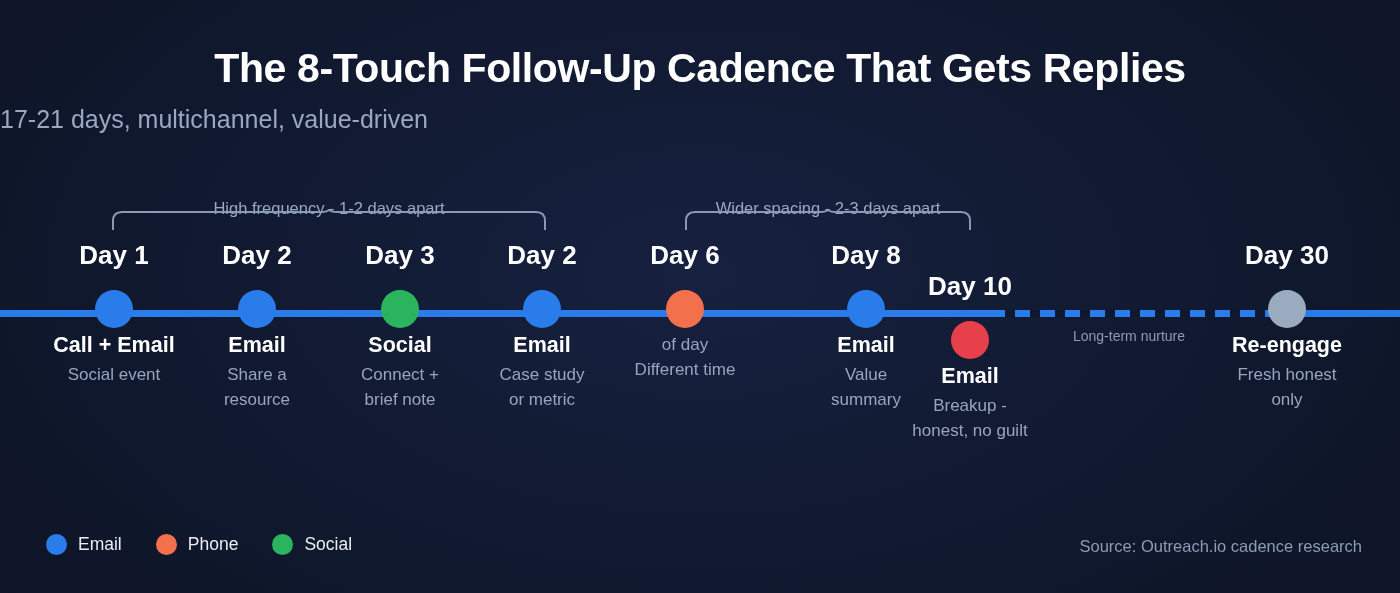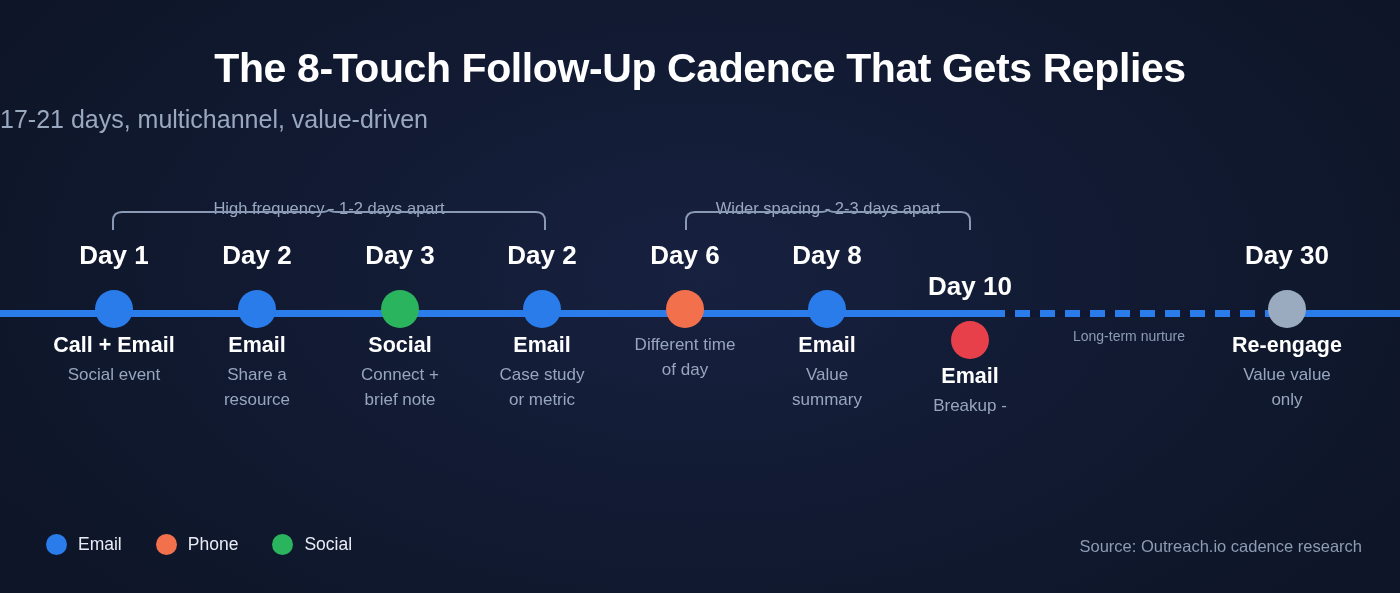--- a/index.html
+++ b/index.html
@@ -237,53 +237,54 @@
           <div>Case study</div>
           <div>or metric</div>
         </div>
       </div>
       <div class="node-group" style="left: 685px;">
         <div class="node-day">Day 6</div>
         <div class="node-dot-wrap">
           <div class="node-dot" style="background: rgb(242, 112, 76);"></div>
         </div>
         <div class="node-note">
+          <div>of day</div>
           <div>Different time</div>
-          <div>of day</div>
-        </div>
-      </div>
-      <div class="node-group" style="left: 827px;">
+        </div>
+      </div>
+      <div class="node-group" style="left: 866px;">
         <div class="node-day">Day 8</div>
         <div class="node-dot-wrap">
           <div class="node-dot" style="background: rgb(42, 124, 235);"></div>
         </div>
         <div class="node-channel">Email</div>
         <div class="node-note">
           <div>Value</div>
           <div>summary</div>
         </div>
       </div>
       <div class="node-group" style="left: 970px; margin-top: 31px;">
         <div class="node-day">Day 10</div>
         <div class="node-dot-wrap">
           <div class="node-dot" style="background: rgb(232, 64, 74);"></div>
         </div>
         <div class="node-channel">Email</div>
         <div class="node-note">
           <div>Breakup -</div>
+          <div>honest, no guilt</div>
         </div>
       </div>
       <div class="node-group" style="left: 1287px;">
         <div class="node-day">Day 30</div>
         <div class="node-dot-wrap">
           <div class="node-dot" style="background: rgb(154, 171, 192);"></div>
         </div>
         <div class="node-channel">Re-engage</div>
         <div class="node-note">
-          <div>Value value</div>
+          <div>Fresh honest</div>
           <div>only</div>
         </div>
       </div>
     </div>
 
   <div id="legend">
       <div class="legend-item">
         <span class="legend-swatch" style="background: rgb(42, 124, 235);"></span>
         <span class="legend-text">Email</span>
       </div>

